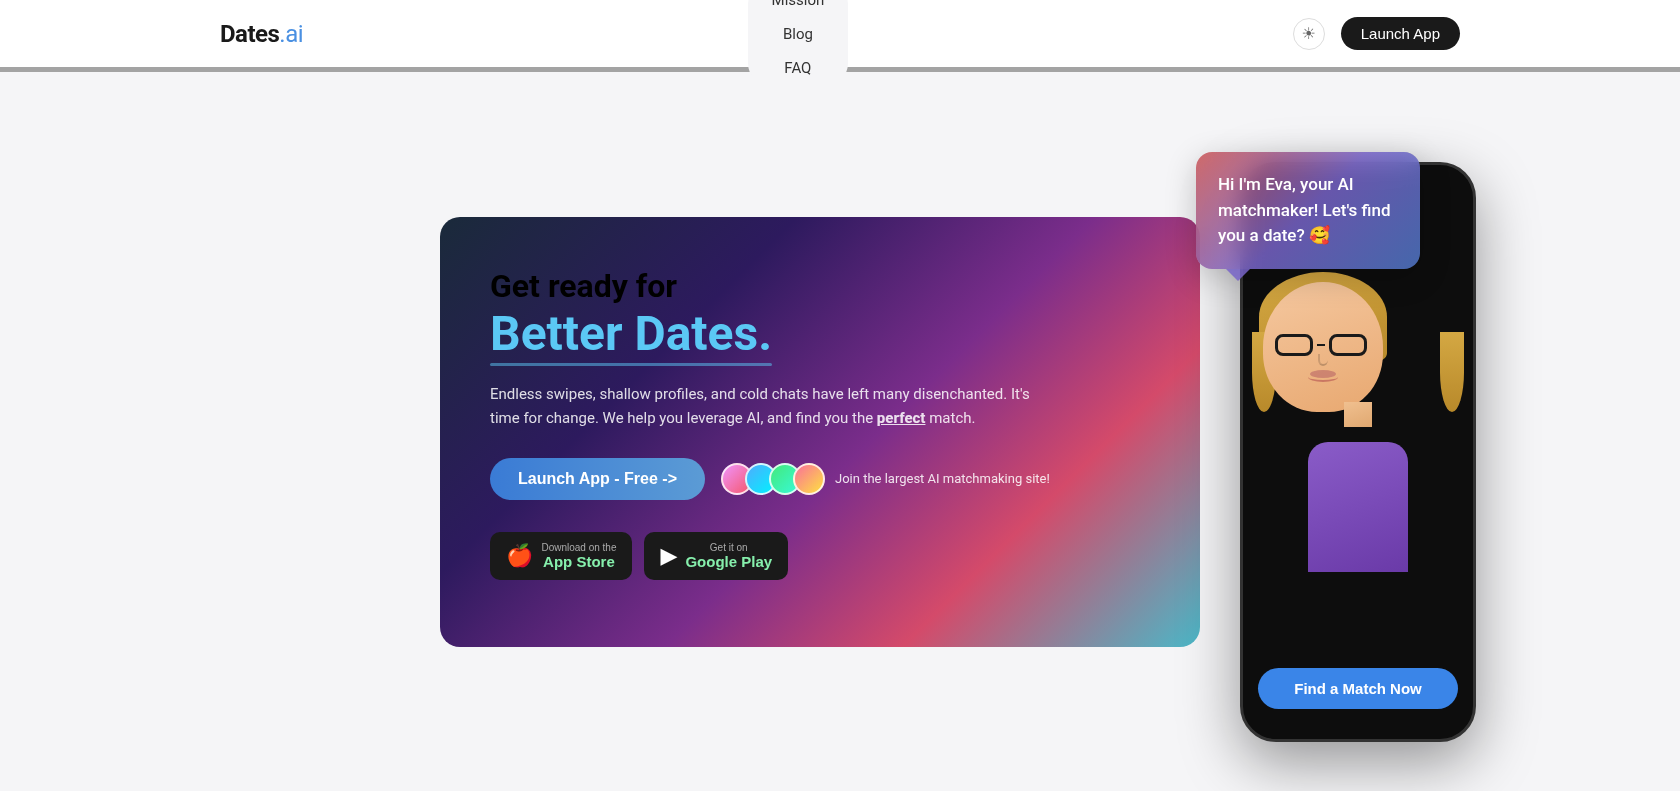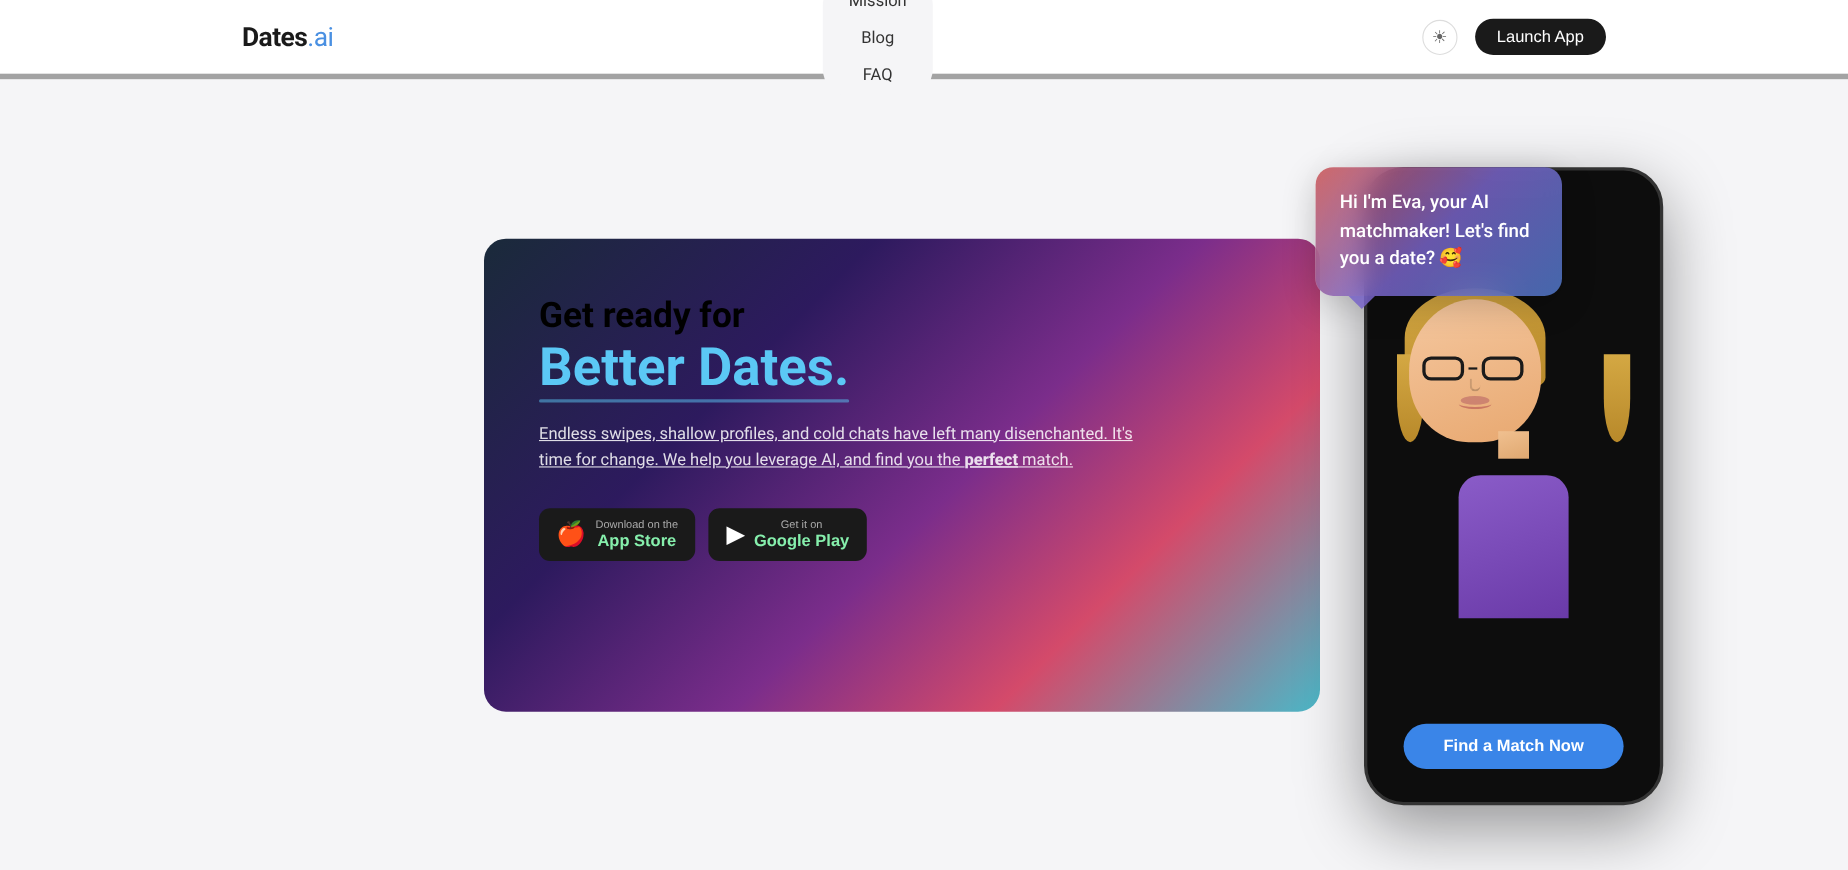--- a/index.html
+++ b/index.html
@@ -117,21 +117,20 @@
       height: 3px;
       background: rgba(91,200,245,0.5);
       border-radius: 2px;
     }
     .hero-subtitle {
       color: rgba(255,255,255,0.85);
       font-size: 15px;
       line-height: 1.6;
       margin: 20px 0 28px;
       max-width: 560px;
-      text-decoration: underline;
     }
     .hero-subtitle strong {
       font-weight: 800;
       text-decoration: underline;
     }
     .launch-free-btn {
       background: linear-gradient(90deg, #3a7bd5, #5b9bd5);
       color: #fff;
       border: none;
       border-radius: 24px;
@@ -192,23 +191,23 @@
     
     .phone-container {
       position: absolute;
       right: 160px;
       top: 30px;
       bottom: 0;
       width: 280px;
     }
     .phone-mockup {
       position: absolute;
-      top: 50px;
+      top: 60px;
       left: 0;
-      width: 272px;
+      width: 236px;
       height: 580px;
       background: #0d0d0d;
       border-radius: 36px;
       border: 3px solid #333;
       overflow: hidden;
       box-shadow: 0 20px 60px rgba(0,0,0,0.4);
       display: flex;
       flex-direction: column;
       align-items: center;
     }
@@ -412,20 +411,32 @@
   <div class="hero-card">
     <h1>
       <span>Get ready for</span><br>
       <span class="hero-title-colored">Better Dates.</span>
     </h1>
 
     <p class="hero-subtitle">
       Endless swipes, shallow profiles, and cold chats have left many disenchanted. It's time for change. We help you leverage AI, and find you the <strong>perfect</strong> match.
     </p>
 
+    <div style="display:flex; align-items:center; gap:0;">
+      <button class="launch-free-btn">Launch App - Free -&gt;</button>
+      <div class="social-proof">
+        <div class="avatars">
+          <div class="avatar-circle a1"></div>
+          <div class="avatar-circle a2"></div>
+          <div class="avatar-circle a3"></div>
+          <div class="avatar-circle a4"></div>
+        </div>
+        <span class="social-text">Join the largest AI matchmaking site!</span>
+      </div>
+    </div>
 
     <div class="store-buttons">
       <button class="store-btn">
         <span class="store-icon">🍎</span>
         <div>
           <div class="store-text-small">Download on the</div>
           <div class="store-text-big">App Store</div>
         </div>
       </button>
       <button class="store-btn">

